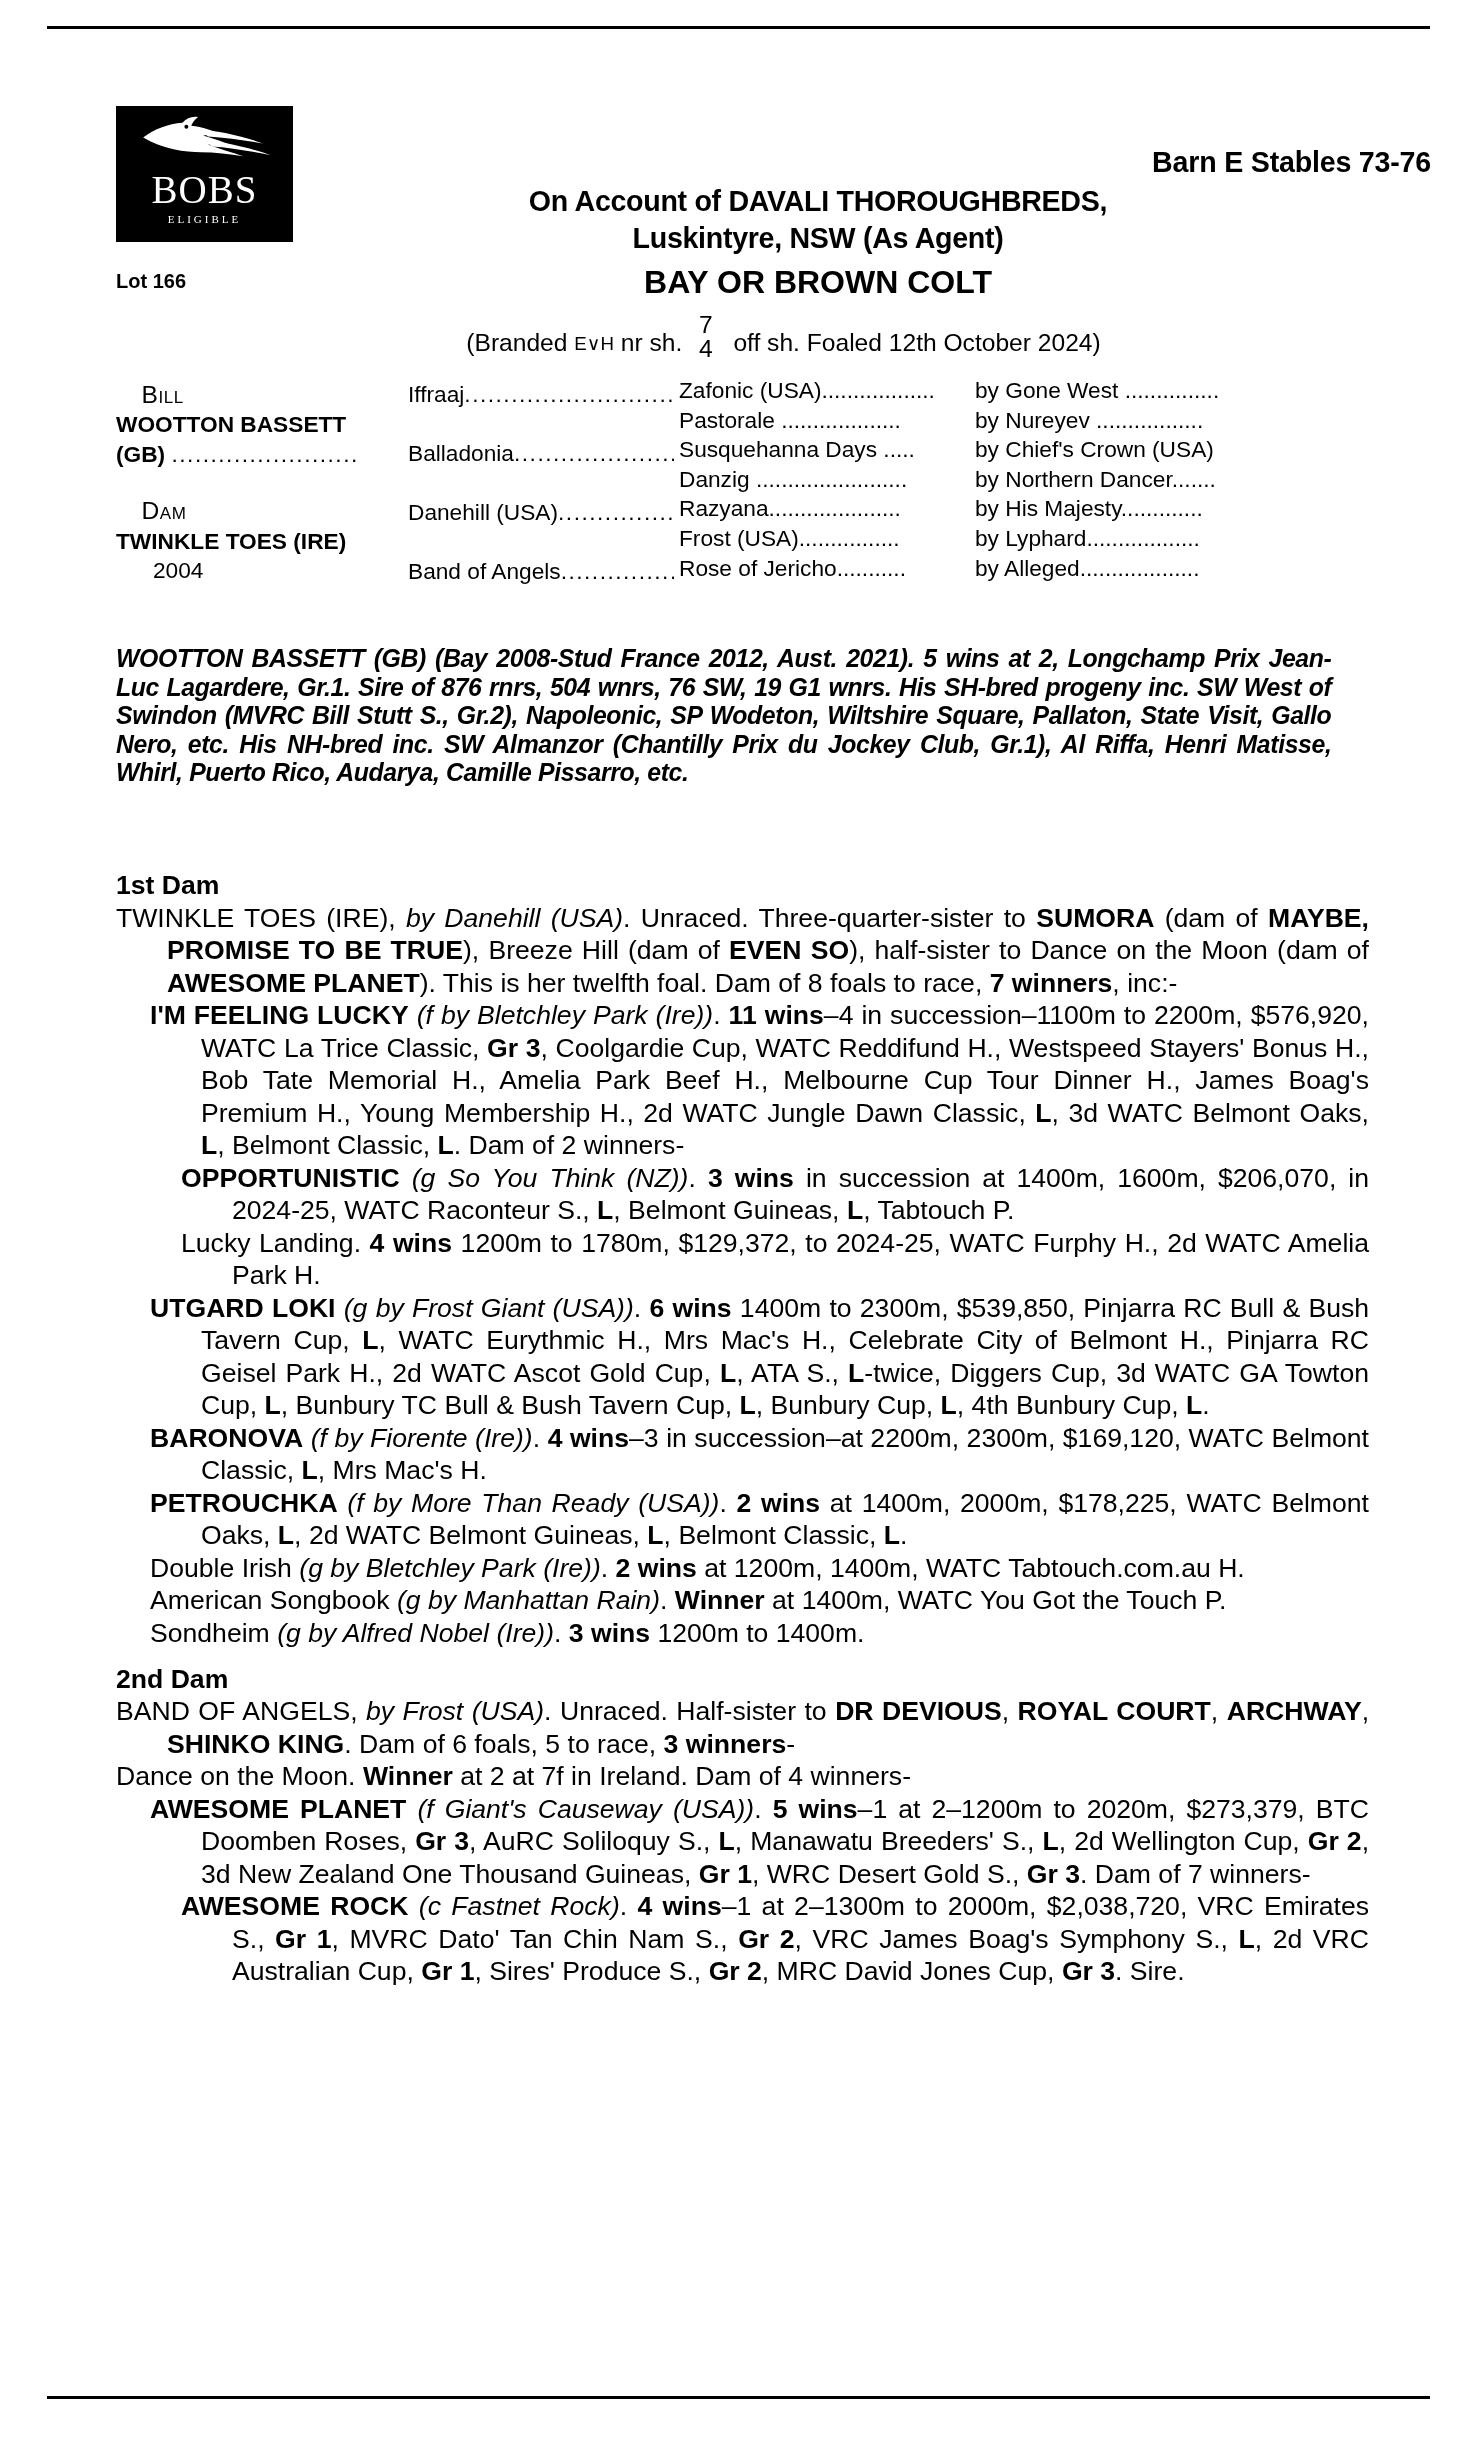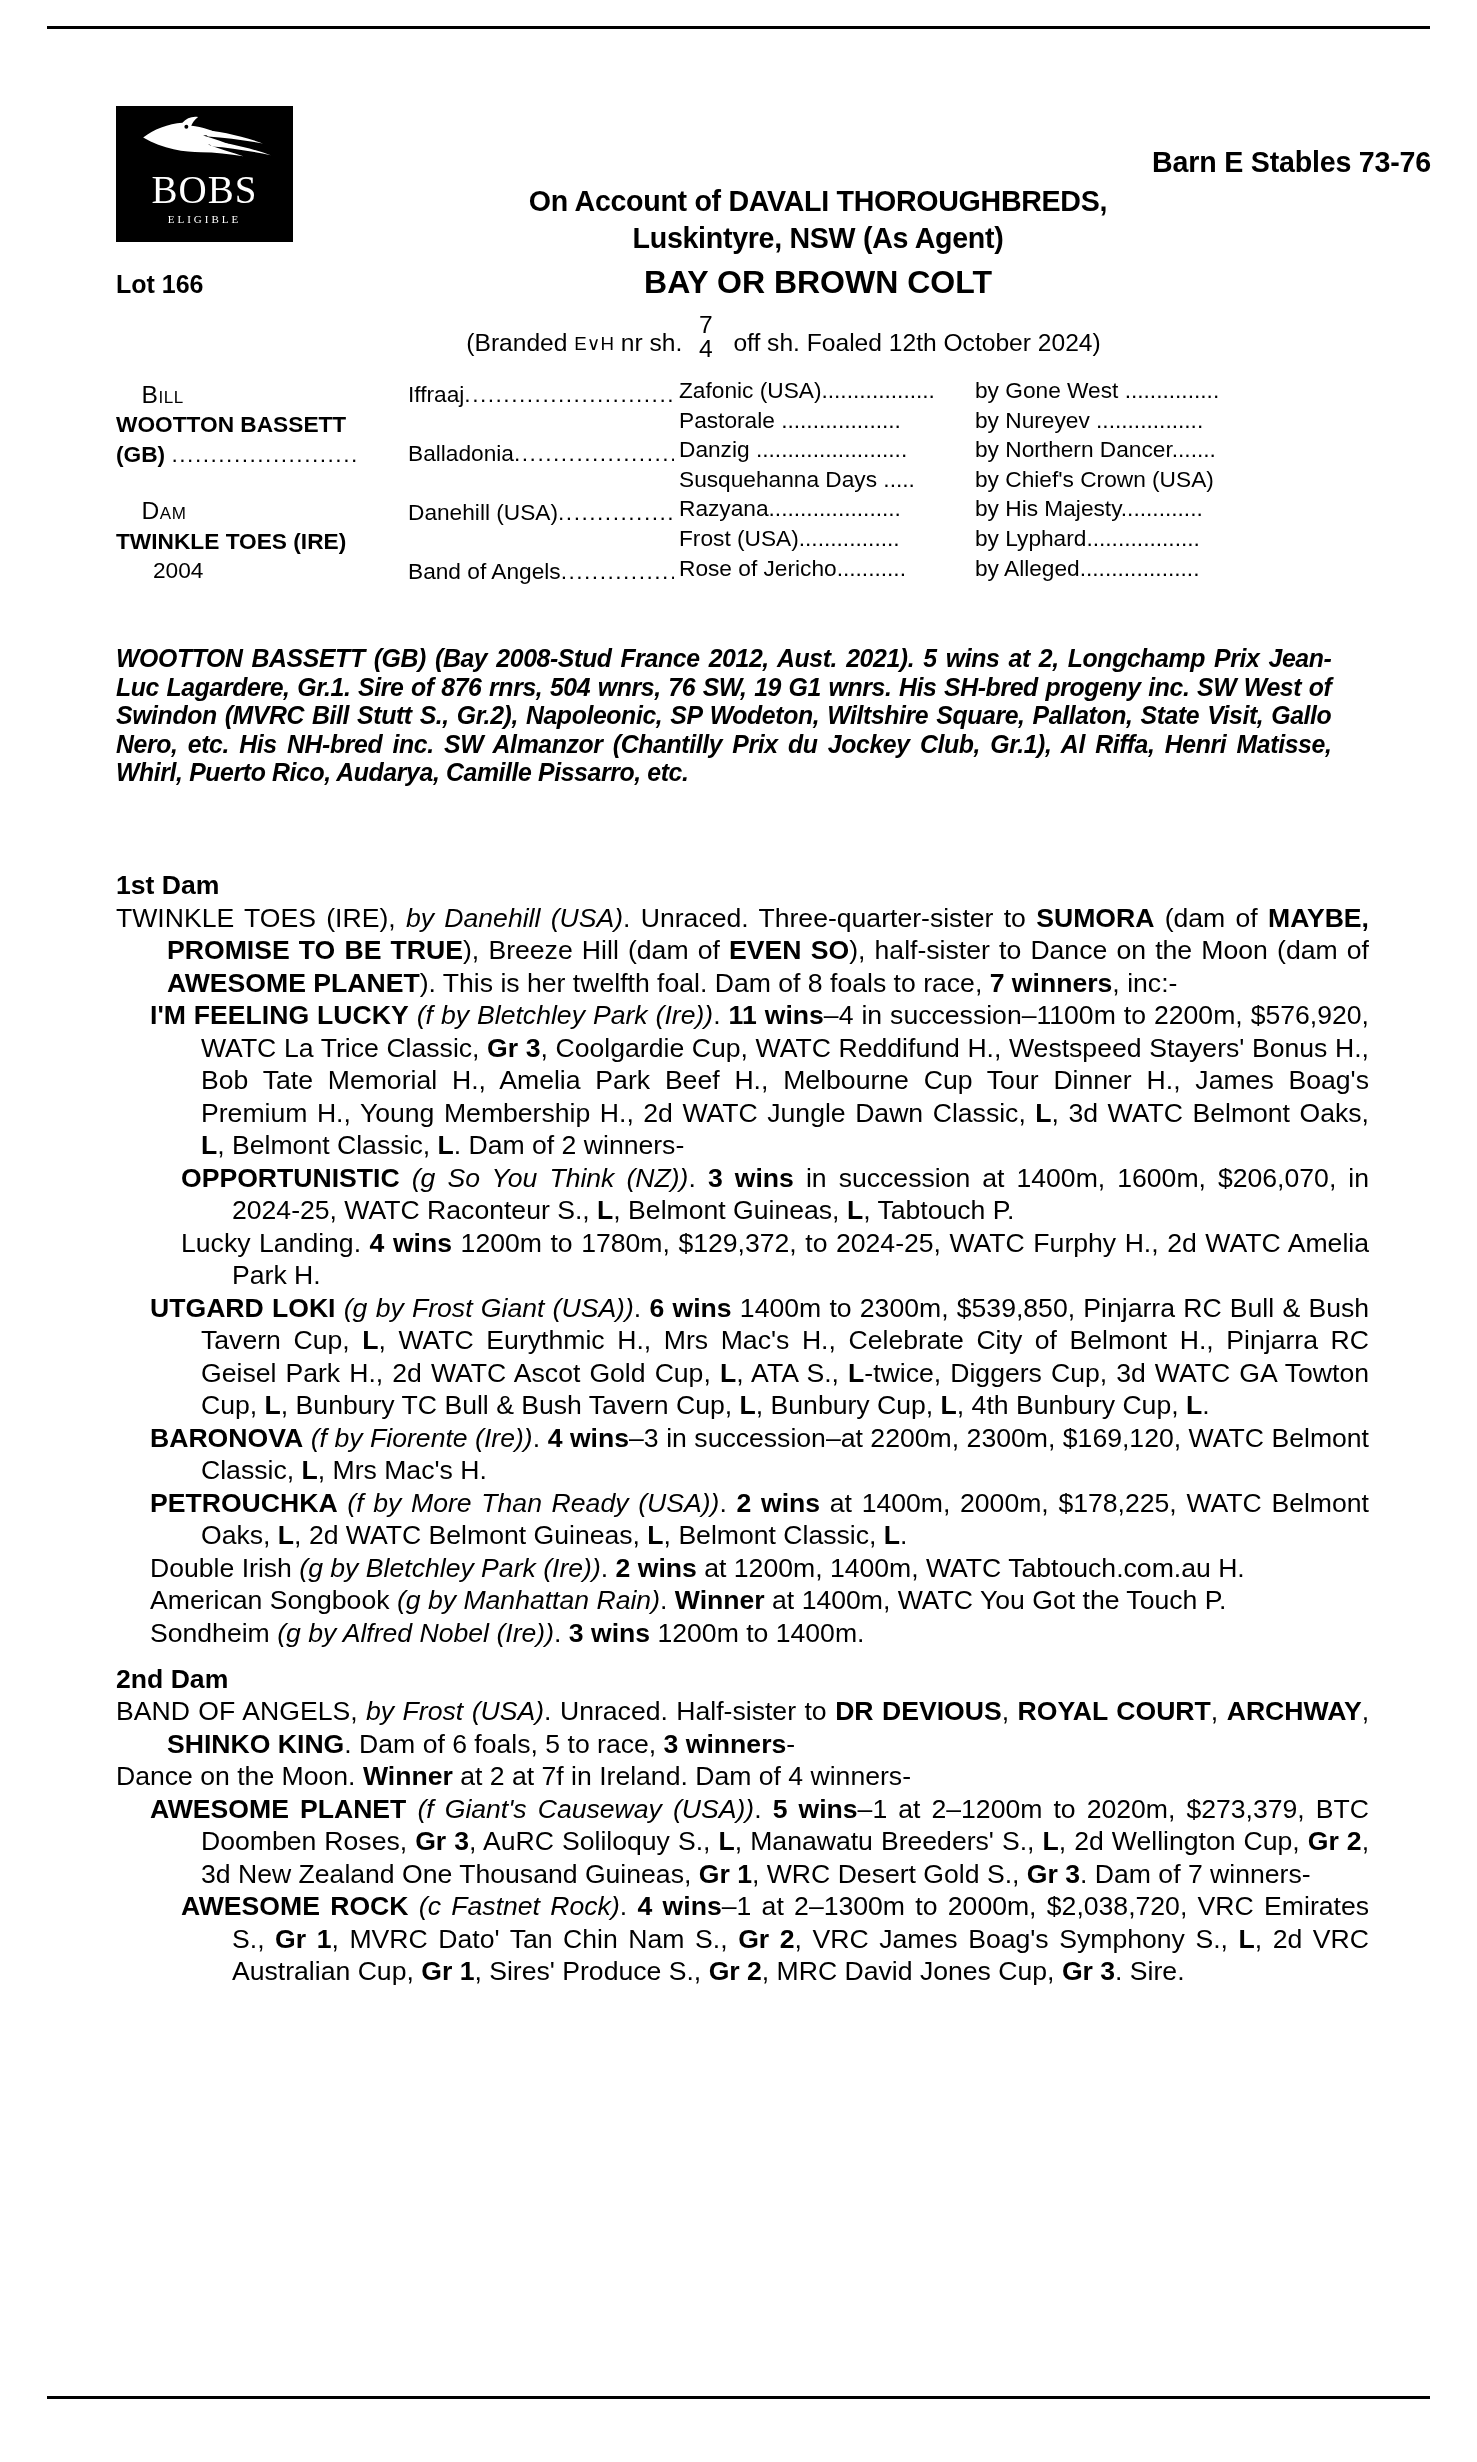--- a/index.html
+++ b/index.html
@@ -82,21 +82,21 @@
     text-align: center;
     font-size: 28.6px;
     font-weight: bold;
     line-height: 37px;
     letter-spacing: -0.3px;
   }
   .lot {
     position: absolute;
     left: 116px;
     top: 270px;
-    font-size: 25px;
+    font-size: 20px;
     font-weight: bold;
   }
   .colt-title {
     position: absolute;
     left: 296px;
     top: 264px;
     width: 1044px;
     text-align: center;
     font-size: 32px;
     font-weight: bold;
@@ -295,26 +295,26 @@
     <div class="ped-col-right">
       <div class="ped-right-row">
           <span class="c1">Zafonic (USA)..................</span>
           <span class="c2">by Gone West ...............</span>
         </div>
       <div class="ped-right-row">
           <span class="c1">Pastorale ...................</span>
           <span class="c2">by Nureyev .................</span>
         </div>
       <div class="ped-right-row">
+          <span class="c1">Susquehanna Days .....</span>
+          <span class="c2">by Chief's Crown (USA)</span>
+        </div>
+      <div class="ped-right-row">
           <span class="c1">Danzig ........................</span>
           <span class="c2">by Northern Dancer.......</span>
-        </div>
-      <div class="ped-right-row">
-          <span class="c1">Susquehanna Days .....</span>
-          <span class="c2">by Chief's Crown (USA)</span>
         </div>
       <div class="ped-right-row">
           <span class="c1">Razyana.....................</span>
           <span class="c2">by His Majesty.............</span>
         </div>
       <div class="ped-right-row">
           <span class="c1">Frost (USA)................</span>
           <span class="c2">by Lyphard..................</span>
         </div>
       <div class="ped-right-row">

